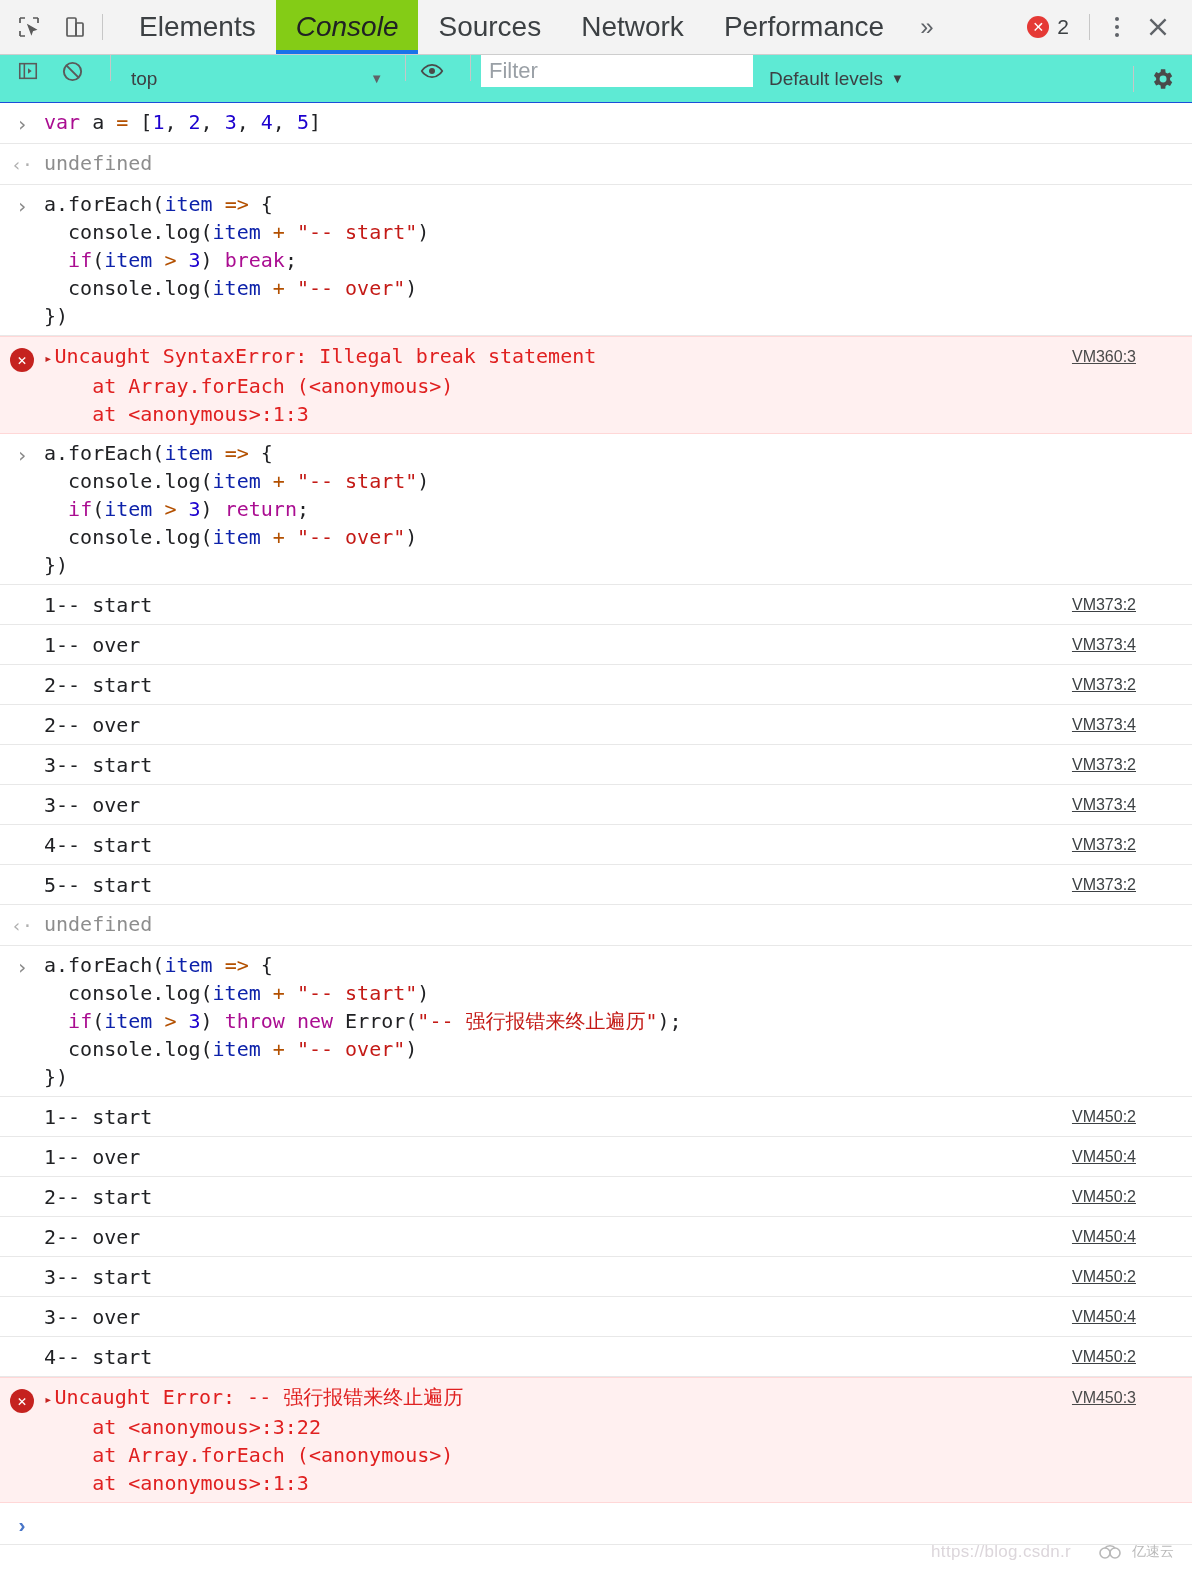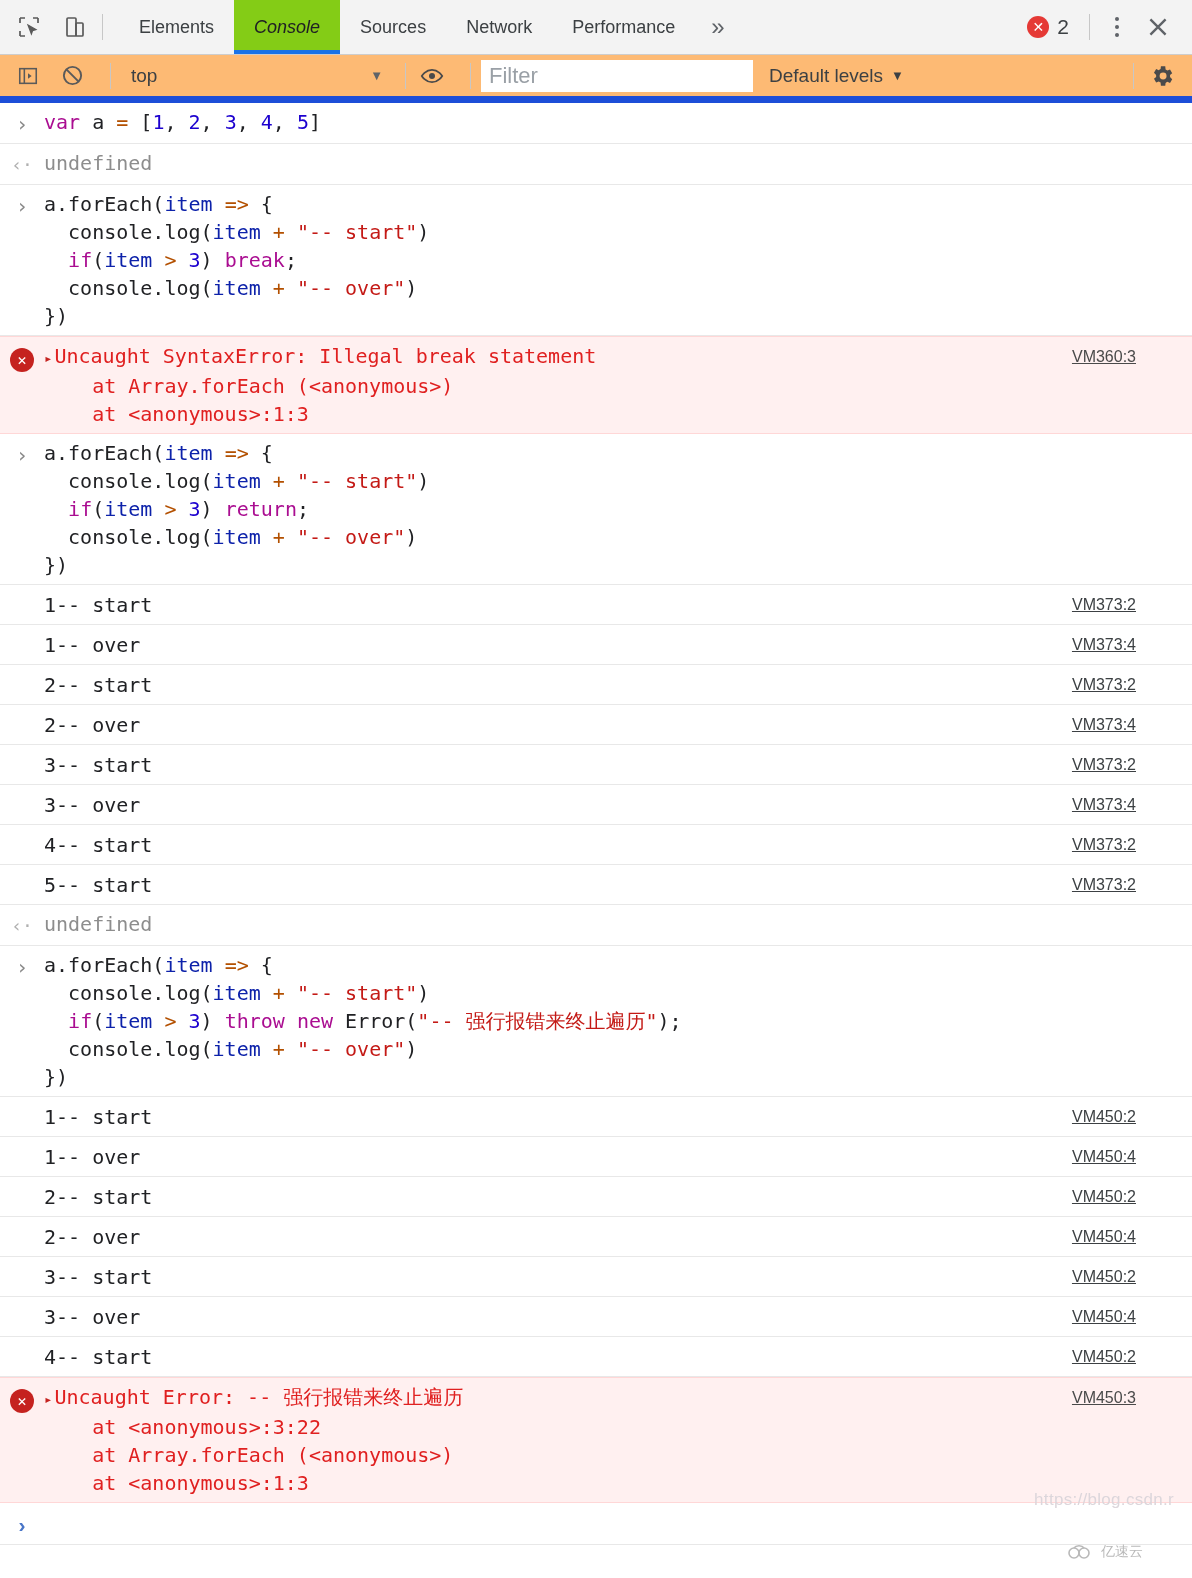--- a/index.html
+++ b/index.html
@@ -40,21 +40,21 @@
   }
   .tabs {
     display: flex;
     align-items: stretch;
     margin-left: 10px;
   }
   .tab {
     display: flex;
     align-items: center;
     padding: 0 20px;
-    font-size: 18px;
+    font-size: 28px;
     color: #3c4043;
     position: relative;
     white-space: nowrap;
     justify-content: center;
   }
   .tab.active {
     background: #84cc16;
     color: #202124;
     font-style: italic;
   }
@@ -103,24 +103,23 @@
   .kebab i { width: 4px; height: 4px; border-radius: 50%; background: #5f6368; display:block; }
   .closebtn {
     width: 40px; height: 40px;
     display:flex; align-items:center; justify-content:center;
     color:#5f6368;
   }
 
   
   .console-toolbar {
     height: 48px;
-    background: #fdba74;
-    display: flex;
-    align-items: center;
-    border-bottom: 7px solid #1d4ed8;
+    background: #5eead4;
+    display: flex;
+    border-bottom: 1px solid #1d4ed8;
     padding-left: 12px;
   }
   .ct-icon {
     width: 32px; height: 32px;
     display:flex; align-items:center; justify-content:center;
     color:#5a5a5a;
     margin-right: 12px;
   }
   .ctx-select {
     display: flex;
@@ -233,24 +232,23 @@
     border-bottom: 1px solid #e8e8e8;
   }
   .prompt-row .gutter .chev-prompt { color: #4a76c8; font-size: 21px; font-weight: bold; }
 
   
   .watermark {
     position: absolute;
     right: 18px;
     bottom: 16px;
     display: flex;
-    align-items: center;
-    gap: 32px;
+    align-items: flex-start;
+    gap: 25px;
     pointer-events: none;
-    flex-direction: column;
   }
   .wm-url {
     font-family: "Liberation Sans", sans-serif;
     font-size: 17px;
     color: #dcd6db;
     letter-spacing: .3px;
   }
   .wm-logo {
     display: flex; align-items: center; gap: 6px;
     color: #b9b9b9;

